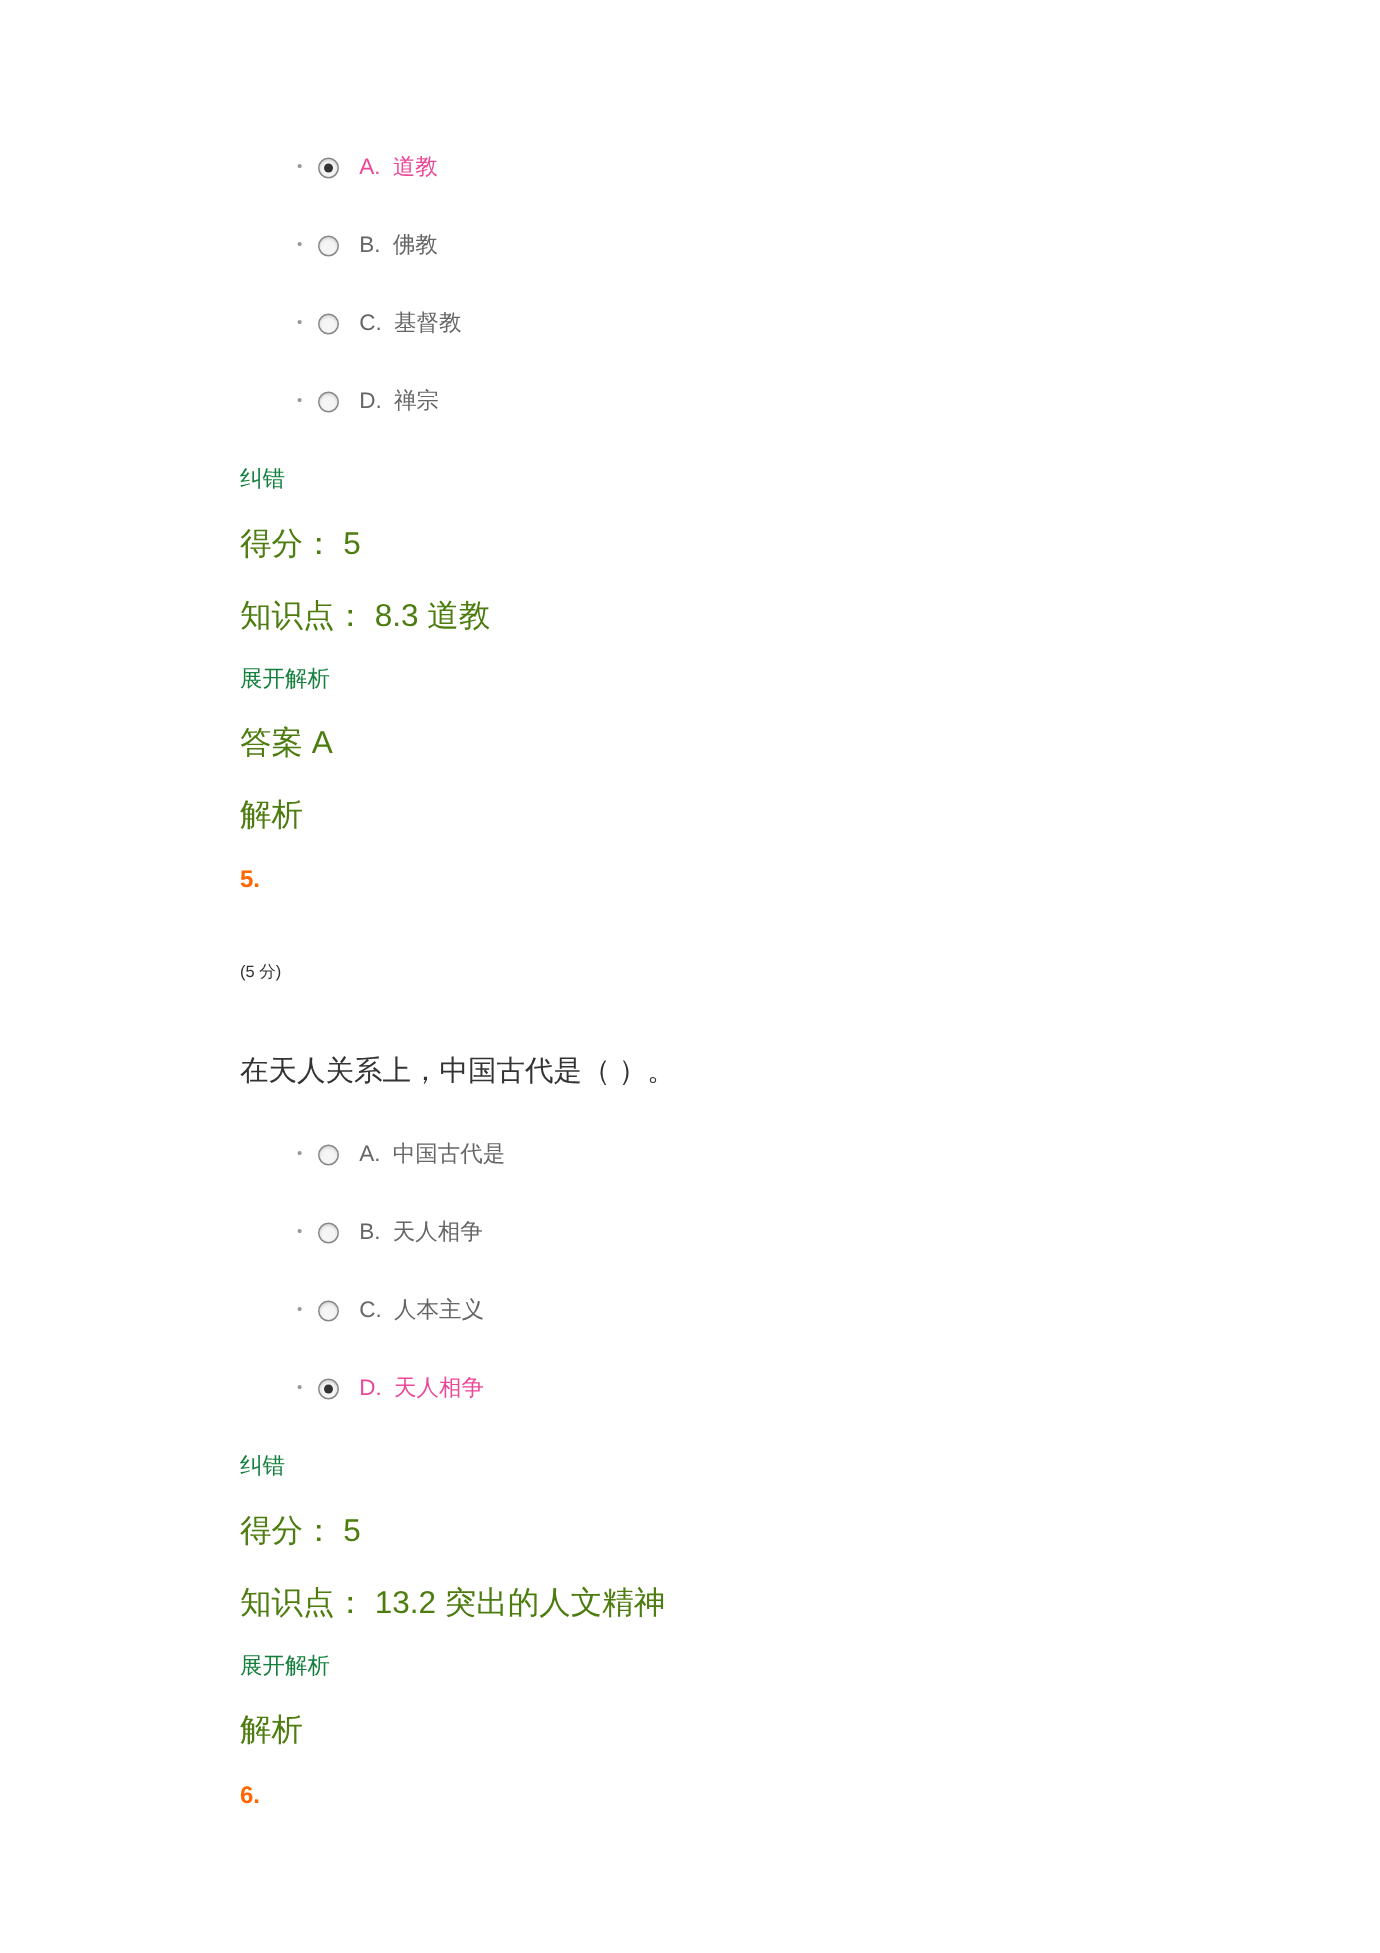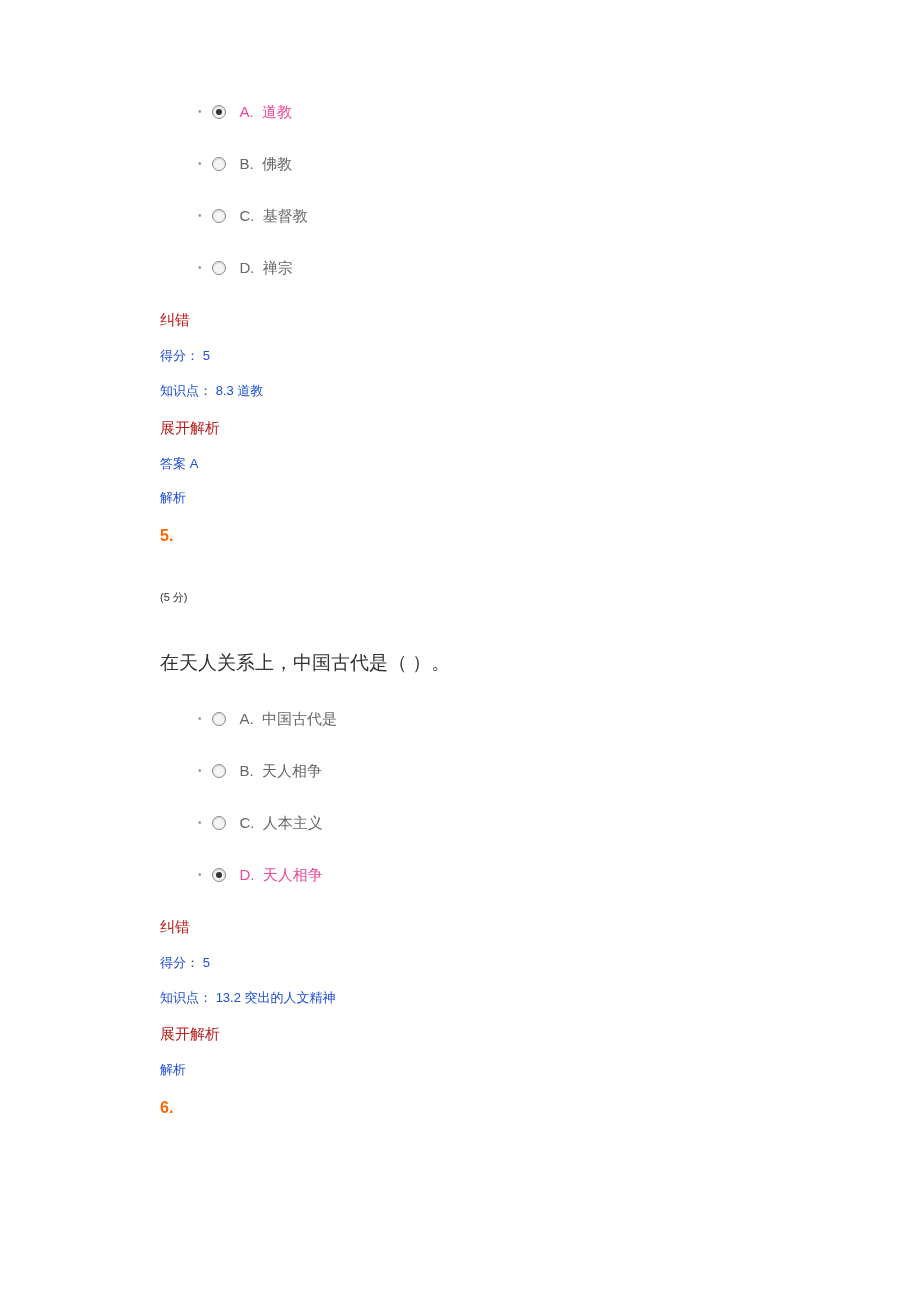--- a/index.html
+++ b/index.html
@@ -55,29 +55,29 @@
       color: #666;
       font-size: 15px;
     }
     .option-label.correct {
       color: #ec4899;
     }
     .option-letter {
       margin-right: 4px;
     }
     .link-blue {
-      color: #b91c1c;
+      color: #15803d;
       font-size: 15px;
       margin-bottom: 14px;
       display: block;
       cursor: pointer;
     }
     .info-line {
-      color: #1d4ed8;
-      font-size: 13px;
+      color: #4d7c0f;
+      font-size: 21px;
       margin-bottom: 14px;
     }
     .question-number {
       color: #FF6600;
       font-weight: bold;
       font-size: 16px;
       margin-bottom: 40px;
       display: block;
     }
     .points {

